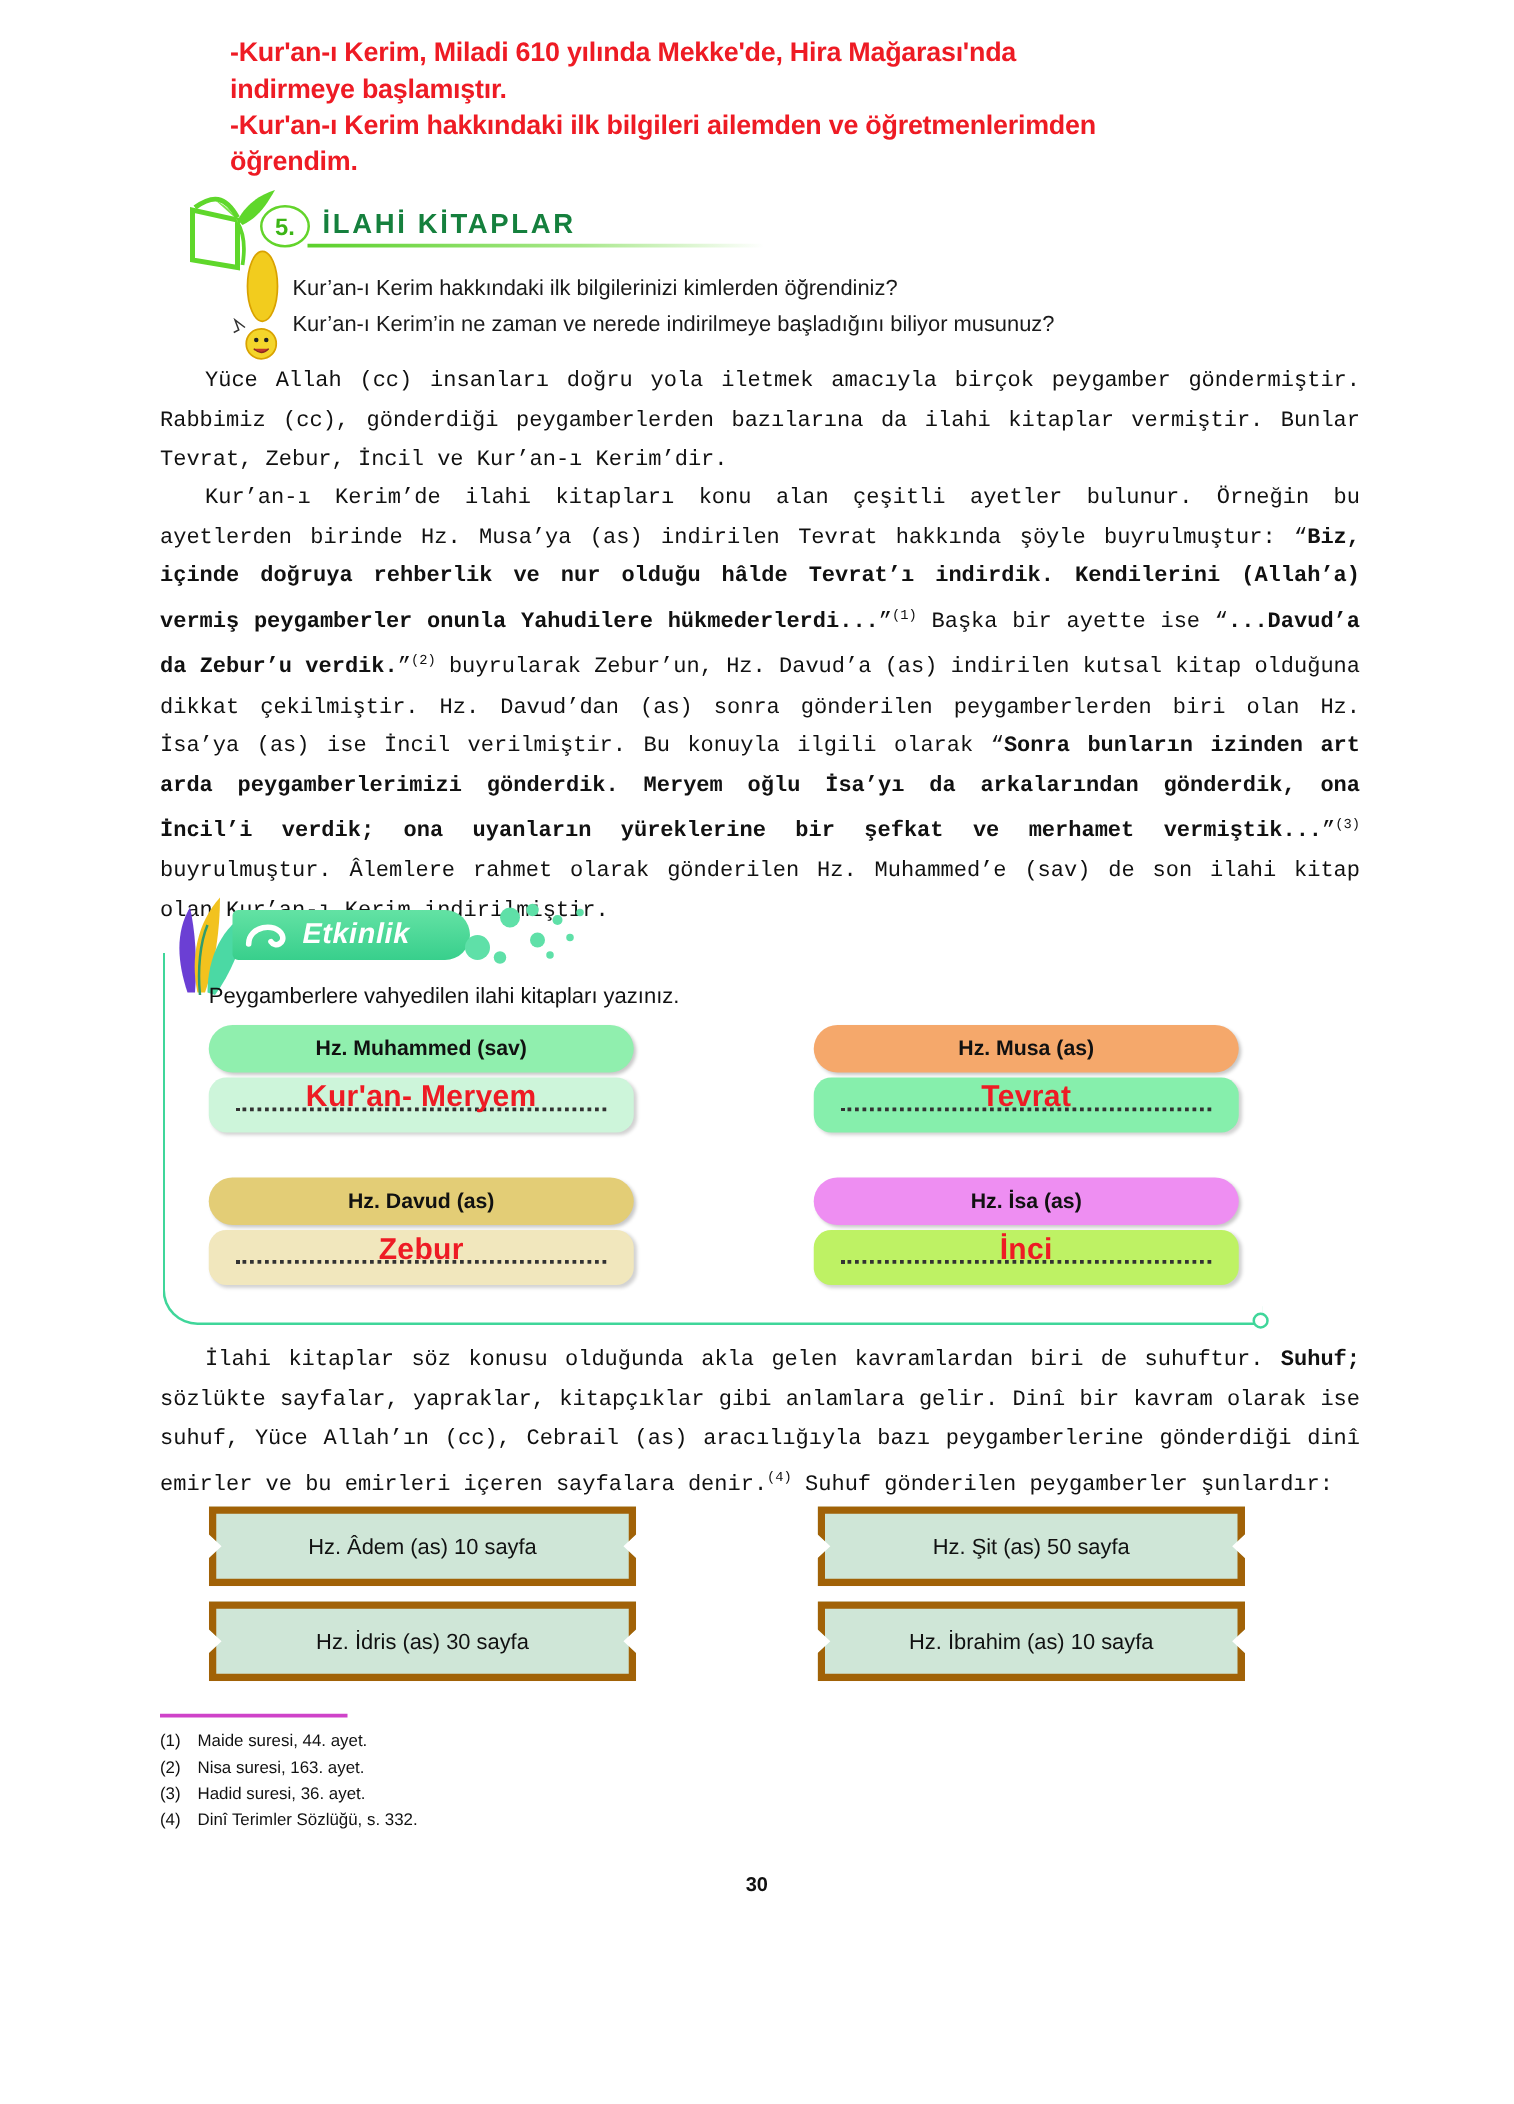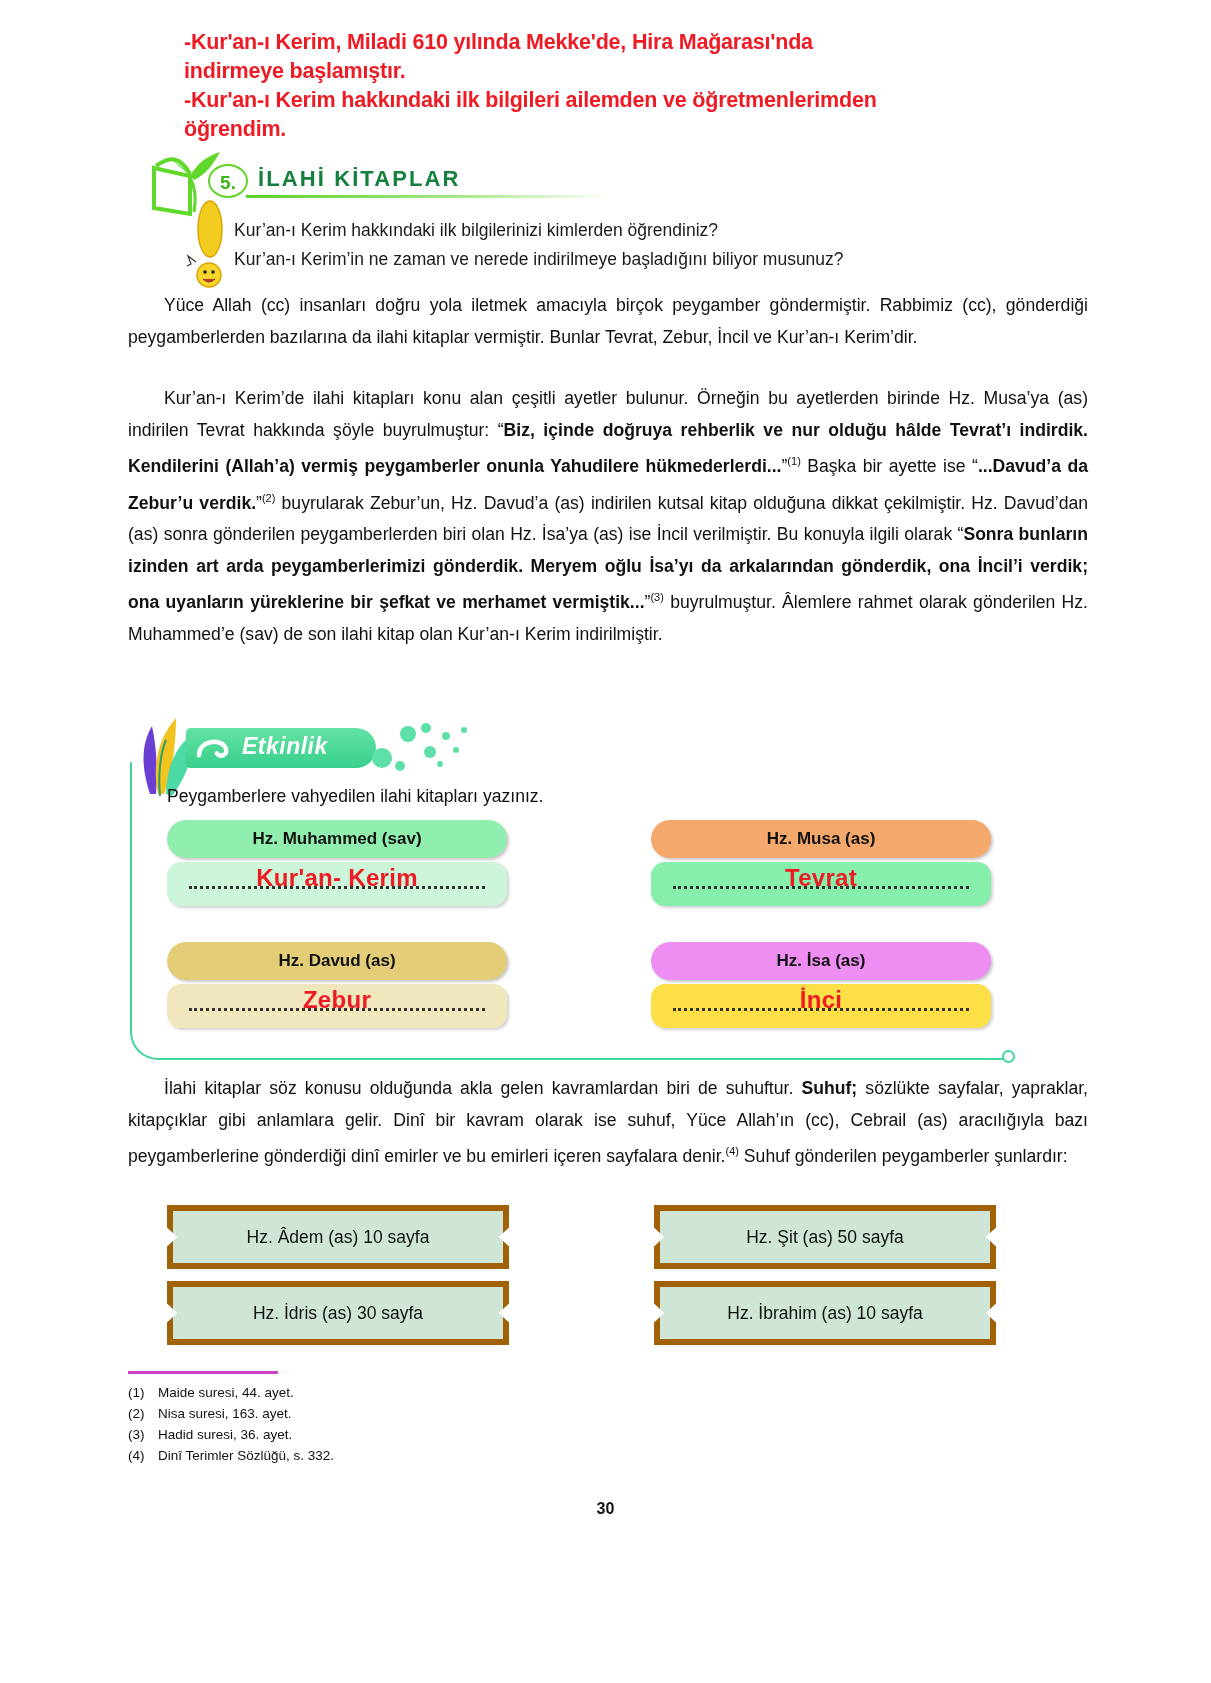--- a/index.html
+++ b/index.html
@@ -100,20 +100,21 @@
 
   
   .para {
     position: absolute;
     left: 128px;
     width: 960px;
     font-size: 17.6px;
     line-height: 31.6px;
     text-align: justify;
     color: #111;
+    font-family: Liberation Mono, monospace;
   }
   .para .ind { display: inline-block; width: 36px; }
   .para b { font-weight: bold; }
   sup { font-size: 11px; vertical-align: super; }
 
   
   .etkinlik-wrap { position: absolute; left: 128px; top: 706px; width: 890px; }
   .feather { position: absolute; left: 8px; top: 4px; width: 76px; height: 88px; }
   .etkinlik-badge {
     position: absolute;
@@ -323,21 +324,21 @@
 <div class="activity-end-dot"></div>
 
 <div class="act-prompt">Peygamberlere vahyedilen ilahi kitapları yazınız.</div>
 
 <div class="card-grid">
 
   <div class="pair" id="pair0" style="left:0px; top:0px;">
     <div class="label-box" id="lbl0" style="background: rgb(144, 239, 174);">Hz. Muhammed (sav)</div>
     <div class="answer-box" id="ans0" style="background: rgb(205, 245, 218);">
       <div class="dots"></div>
-      <div class="answer-text">Kur'an- Kerim</div>
+      <div class="answer-text">Kur'an- Meryem</div>
     </div>
   </div>
 
   <div class="pair" id="pair1" style="left:484px; top:0px;">
     <div class="label-box" id="lbl1" style="background: rgb(245, 168, 107);">Hz. Musa (as)</div>
     <div class="answer-box" id="ans1" style="background: #86efac;">
       <div class="dots"></div>
       <div class="answer-text">Tevrat</div>
     </div>
   </div>
@@ -345,21 +346,21 @@
   <div class="pair" id="pair2" style="left:0px; top:122px;">
     <div class="label-box" id="lbl2" style="background: rgb(227, 205, 118);">Hz. Davud (as)</div>
     <div class="answer-box" id="ans2" style="background: rgb(241, 231, 189);">
       <div class="dots"></div>
       <div class="answer-text">Zebur</div>
     </div>
   </div>
 
   <div class="pair" id="pair3" style="left:484px; top:122px;">
     <div class="label-box" id="lbl3" style="background: rgb(238, 142, 242);">Hz. İsa (as)</div>
-    <div class="answer-box" id="ans3" style="background: #fde047;">
+    <div class="answer-box" id="ans3" style="background: #bef264;">
       <div class="dots"></div>
       <div class="answer-text">İnci</div>
     </div>
   </div>
 
 </div>
 
 <div class="para" style="top:1073px;">
   <span class="ind"></span><span>İlahi kitaplar söz konusu olduğunda akla gelen kavramlardan biri de suhuftur. </span><b>Suhuf;</b><span> sözlükte sayfalar, yapraklar, kitapçıklar gibi anlamlara gelir. Dinî bir kavram olarak ise suhuf, Yüce Allah’ın (cc), Cebrail (as) aracılığıyla bazı peygamberlerine gönderdiği dinî emirler ve bu emirleri içeren sayfalara denir.</span><sup>(4)</sup><span> Suhuf gönderilen peygamberler şunlardır:</span>
 </div>

